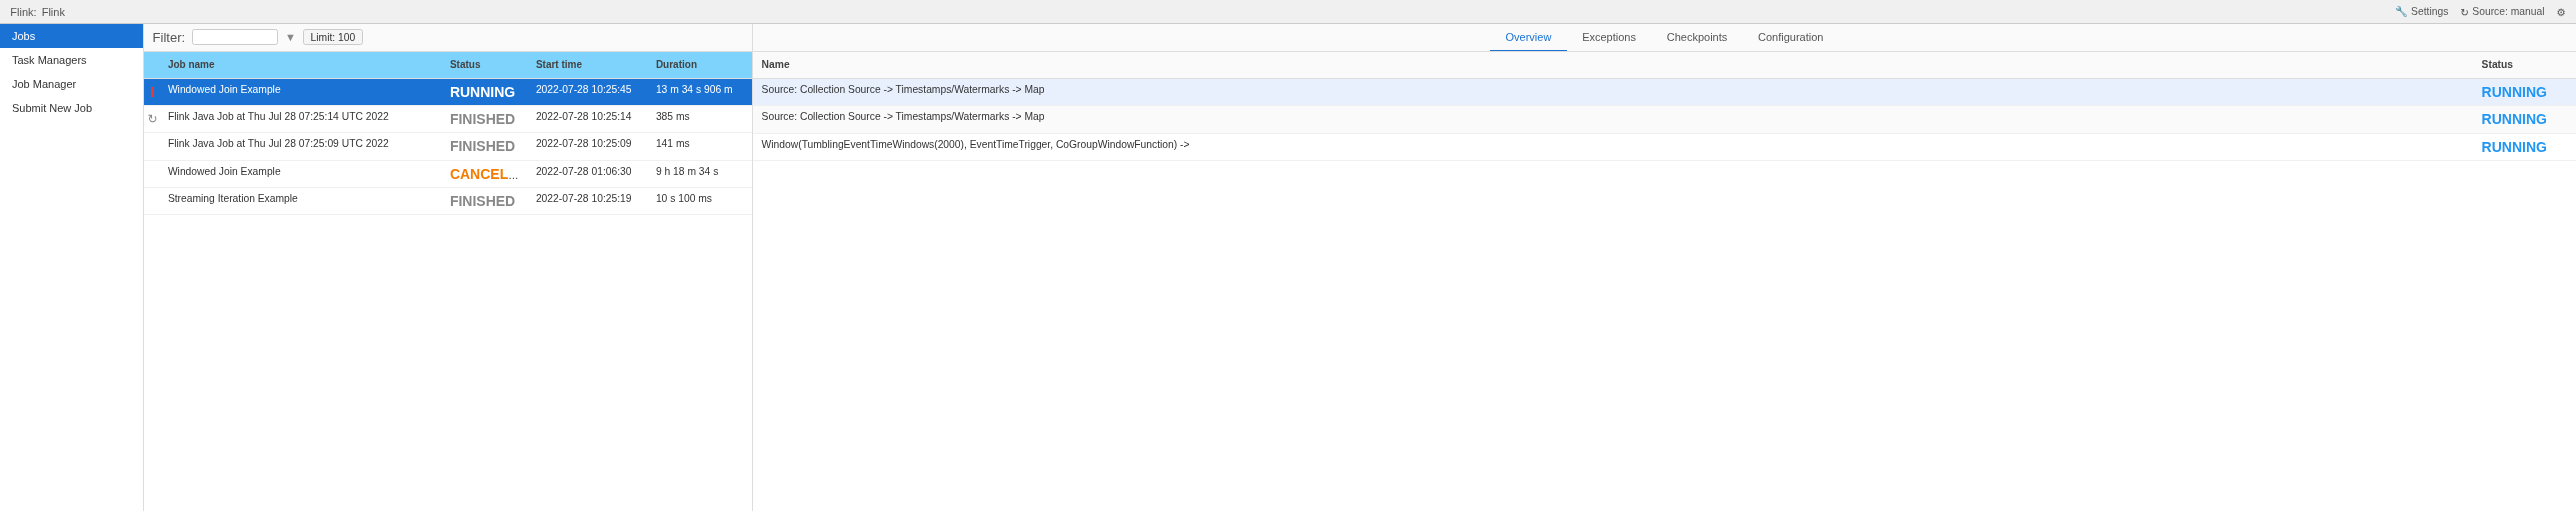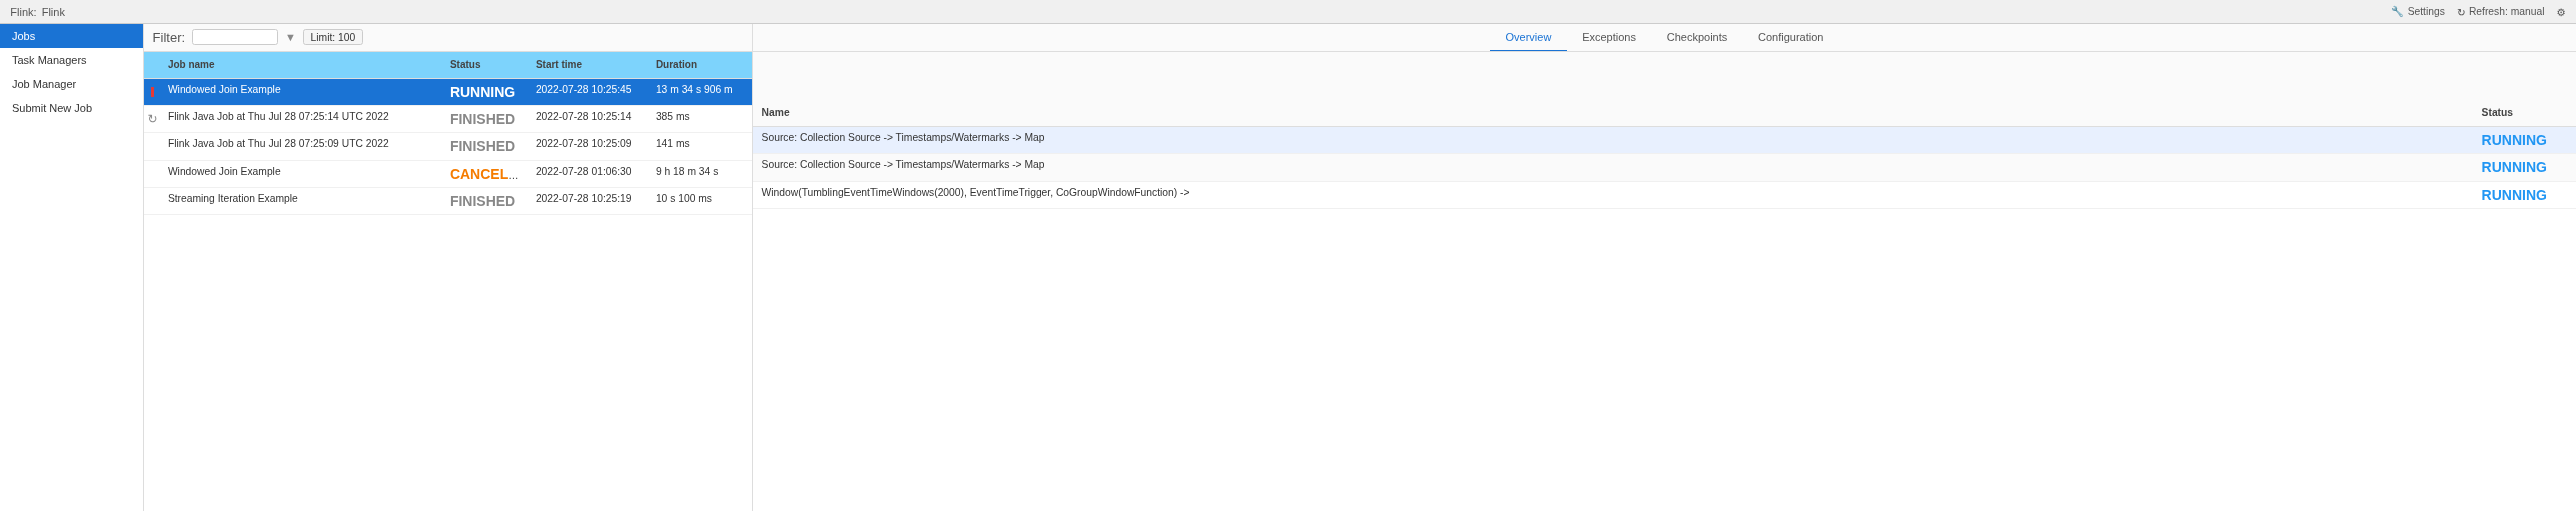--- a/index.html
+++ b/index.html
@@ -82,21 +82,21 @@
     }
     .detail-tab.active { border-bottom: 1.7px solid #1a73d4; color: #1a73d4; font-weight: 500; }
 
     
     .detail-table { flex: 1; overflow-y: auto; }
     .detail-table-header {
       display: grid; grid-template-columns: 1fr 103px;
       border-bottom: 0.9px solid #ddd; background: #fafafa;
       padding: 4.3px 0; font-weight: 600; color: #444; font-size: 10.3px;
     }
-    .detail-table-header > div { padding: 3.4px 8.6px; margin-top: 48px; }
+    .detail-table-header > div { padding: 3.4px 8.6px; }
     .detail-row {
       display: grid; grid-template-columns: 1fr 103px;
       border-bottom: 0.9px solid #f0f0f0;
     }
     .detail-row:nth-child(odd) { background: #fafafa; }
     .detail-row > div { padding: 5.1px 8.6px; font-size: 10.3px; overflow: hidden; text-overflow: ellipsis; white-space: nowrap; }
     .detail-row-name { color: #333; }
   </style>
 </head>
 <body>
@@ -106,21 +106,21 @@
     <span class="topbar-brand">Flink:</span>
     <span class="topbar-brand" style="cursor:pointer;">Flink</span>
   </div>
   <div class="topbar-right">
     <span>
       <span>🔧</span>
       <span>Settings</span>
     </span>
     <span>
       <span>↻</span>
-      <span>Refresh: manual</span>
+      <span>Source: manual</span>
     </span>
     <span>⚙</span>
   </div>
 </div>
 
 <div class="main-layout">
 
   <div class="sidebar">
     <div class="sidebar-item active">
       <span>Jobs</span>

